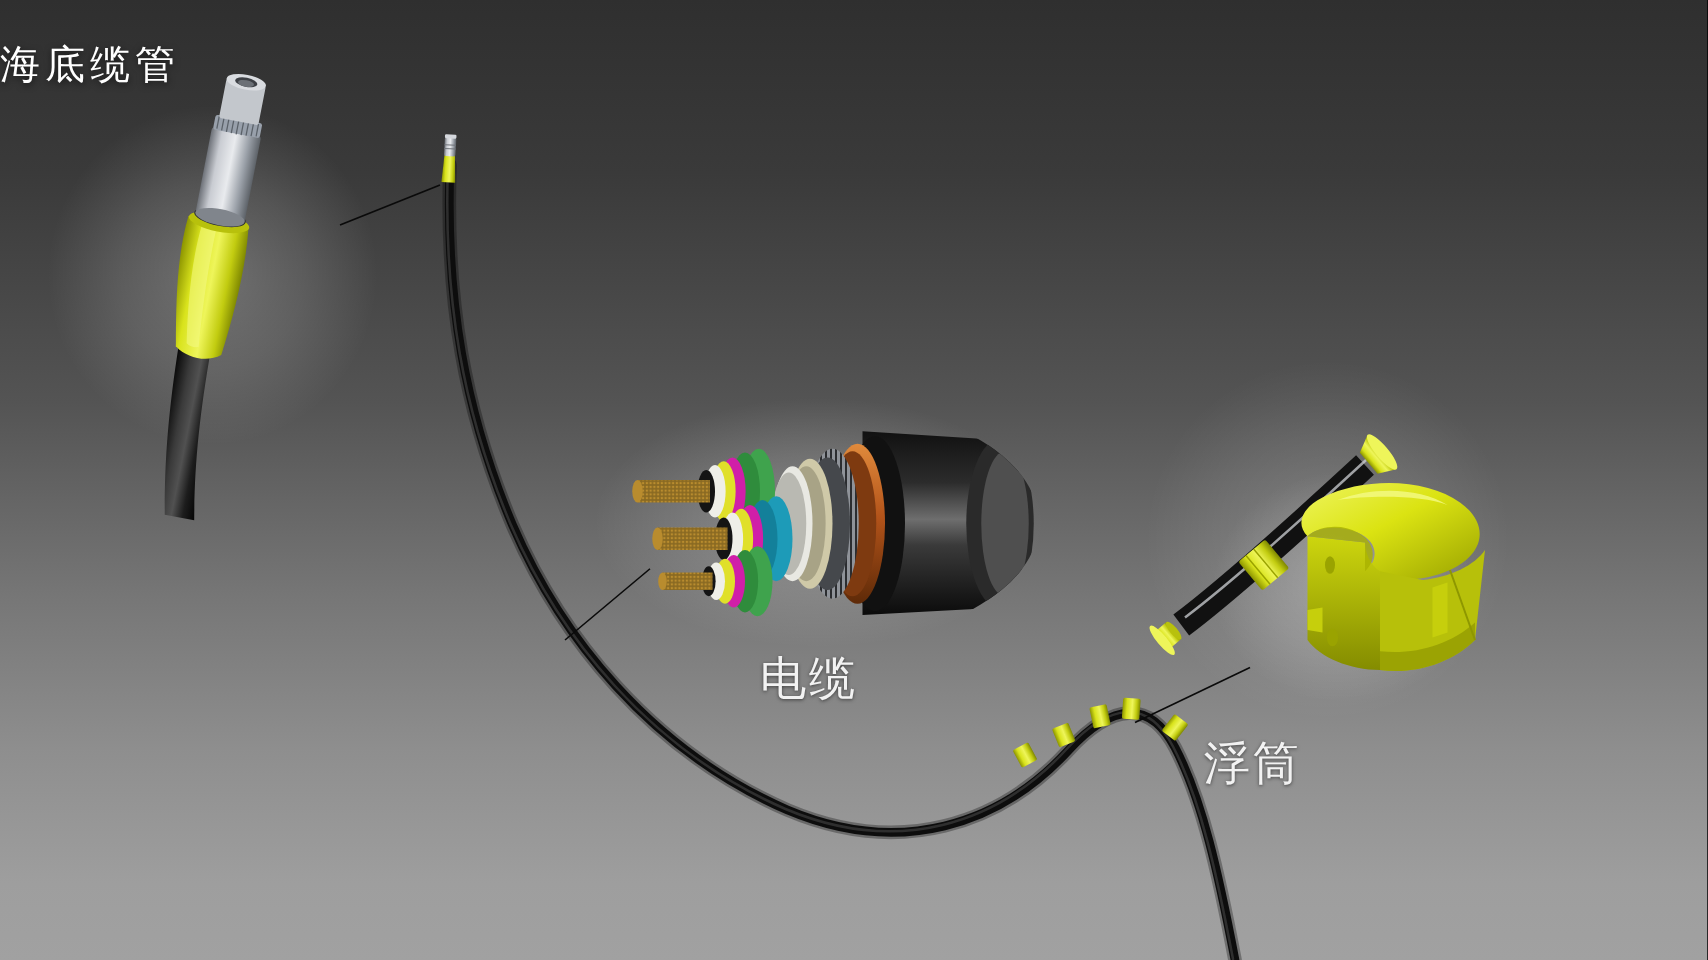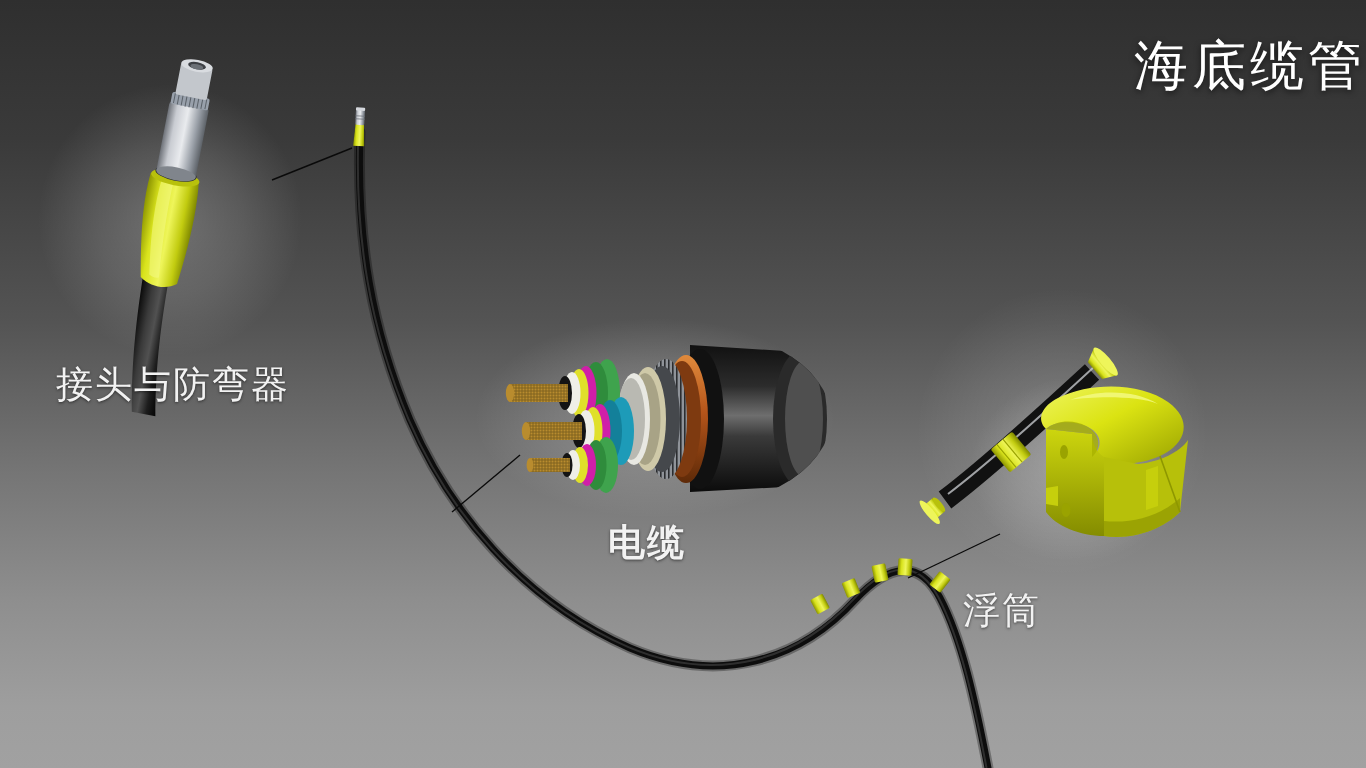--- a/index.html
+++ b/index.html
@@ -22,29 +22,28 @@
     color: #f2f2f2;
     font-weight: 400;
     letter-spacing: 2px;
     white-space: nowrap;
     text-shadow: 0 1px 3px rgba(0,0,0,0.55);
     user-select: none;
   }
   #title-label {
     left: 0; right: 0;
     top: 30px;
-    text-align: right;
-    font-size: 54px;
+    text-align: left;
+    font-size: 32px;
     letter-spacing: 4px;
     color: #ffffff;
     text-shadow: 0 2px 6px rgba(0,0,0,0.6);
-    margin-left: 48px;
   }
   #label-connector { left: 56px; top: 360px; font-size: 37px; }
-  #label-cable     { left: 608px; top: 518px; font-size: 37px; font-weight: bold; }
+  #label-cable     { left: 608px; top: 518px; font-size: 37px; }
   #label-buoy      { left: 963px; top: 586px; font-size: 37px; }
 </style>
 </head>
 <body>
 
 <div id="stage">
 
   <svg id="scene" viewBox="0 0 1366 768">
     <defs>
       <radialGradient id="vig" cx="50%" cy="50%" r="50%">
@@ -281,19 +280,18 @@
 
     <g>
       <line x1="272" y1="180" x2="352" y2="148" stroke="#0a0a0a" stroke-width="1.4"></line>
       <line x1="452" y1="512" x2="520" y2="455" stroke="#0a0a0a" stroke-width="1.3"></line>
       <line x1="908" y1="578" x2="1000" y2="534" stroke="#0a0a0a" stroke-width="1.3"></line>
     </g>
   </svg>
 
   <div class="label" id="title-label">海底缆管</div>
 
-  <div class="label" id="label-connector">接头与防弯器</div>
 
   <div class="label" id="label-cable">电缆</div>
 
   <div class="label" id="label-buoy">浮筒</div>
 
 </div>
 
 </body></html>

